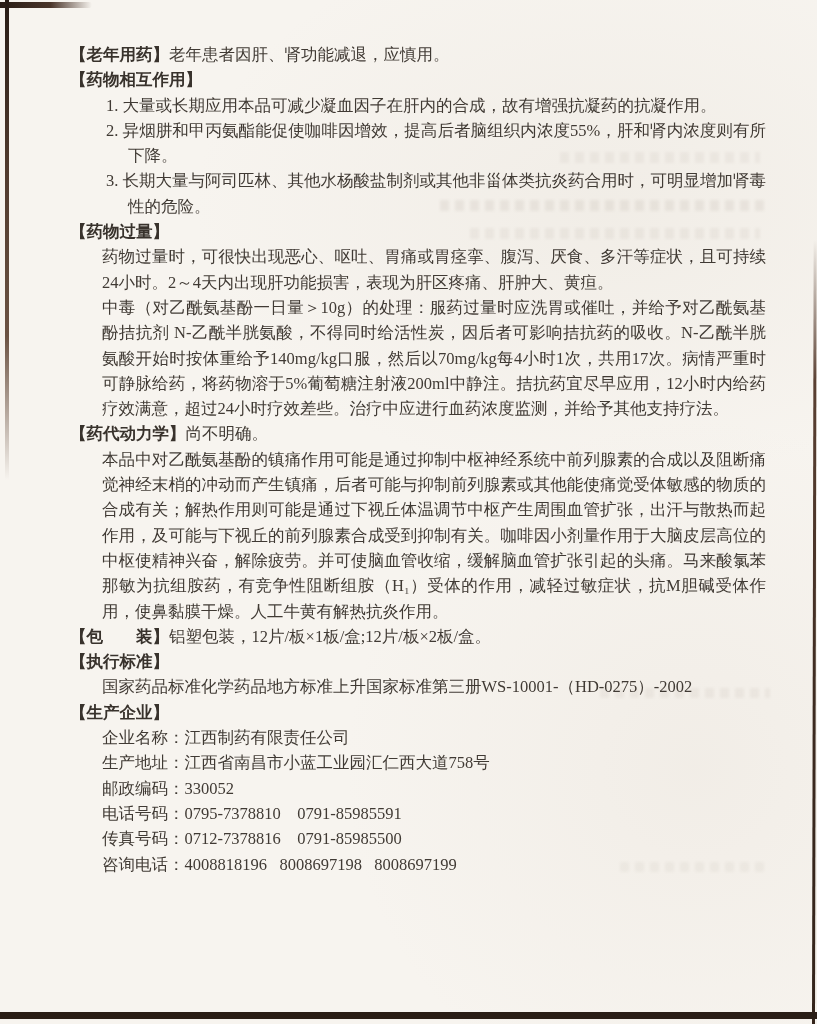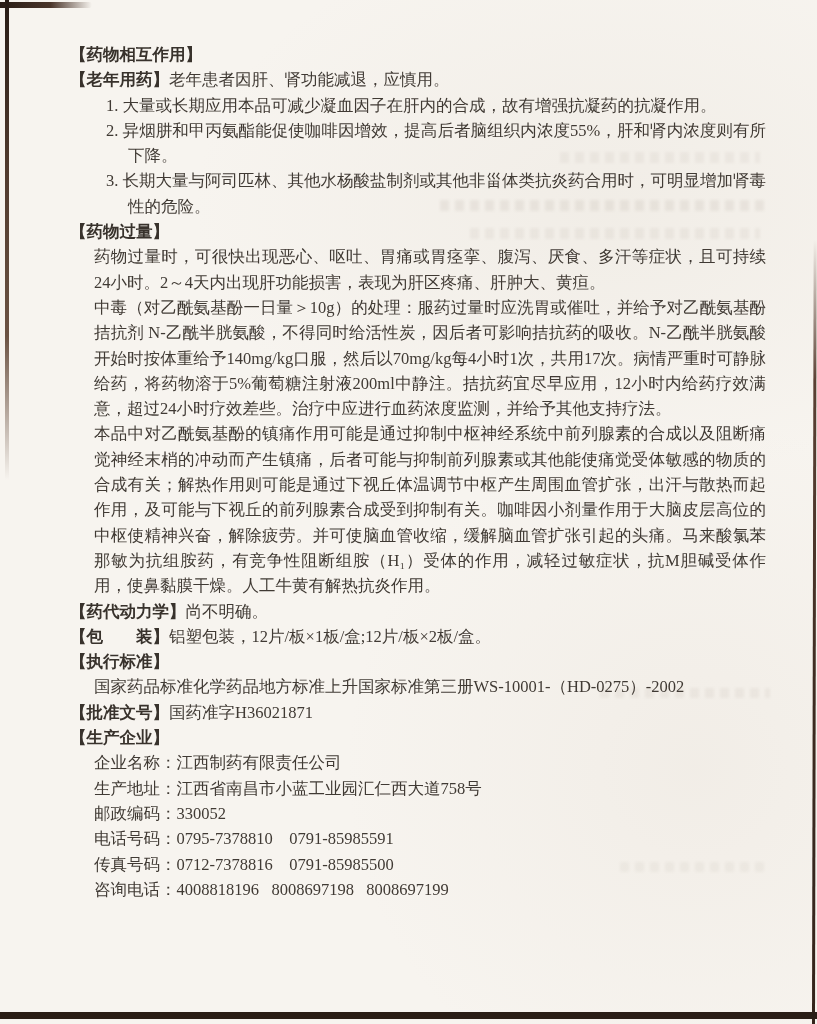--- a/index.html
+++ b/index.html
@@ -62,65 +62,64 @@
     top: 42px;
     width: 696px;
     color: #403a34;
     font-size: 16.5px;
     line-height: 25.3px;
     text-align: justify;
   }
   .line { white-space: pre-wrap; }
   .lbl { font-weight: 700; color: #38322c; }
   .list { margin-left: 36px; padding-left: 22px; text-indent: -22px; }
-  .para { margin-left: 24px; }
+  .para { margin-left: 32px; }
 </style>
 </head>
 <body>
 
 <div class="frame-top-left-h"></div>
 <div class="frame-left-v"></div>
 <div class="frame-right-v"></div>
 <div class="frame-bottom-h"></div>
 
 <div class="ghost g1"></div>
 <div class="ghost g2"></div>
 <div class="ghost g3"></div>
 <div class="ghost g4"></div>
 <div class="ghost g5"></div>
 
 <div class="doc">
 
+  <div class="line"><span class="lbl">【老年用药】</span><span>老年患者因肝、肾功能减退，应慎用。</span></div>
+
   <div class="line"><span class="lbl">【药物相互作用】</span></div>
-
-  <div class="line"><span class="lbl">【老年用药】</span><span>老年患者因肝、肾功能减退，应慎用。</span></div>
 
   <div class="line list"><span>1. 大量或长期应用本品可减少凝血因子在肝内的合成，故有增强抗凝药的抗凝作用。</span></div>
   <div class="line list"><span>2. 异烟肼和甲丙氨酯能促使咖啡因增效，提高后者脑组织内浓度55%，肝和肾内浓度则有所下降。</span></div>
   <div class="line list"><span>3. 长期大量与阿司匹林、其他水杨酸盐制剂或其他非甾体类抗炎药合用时，可明显增加肾毒性的危险。</span></div>
 
   <div class="line"><span class="lbl">【药物过量】</span></div>
 
   <div class="line para"><span>药物过量时，可很快出现恶心、呕吐、胃痛或胃痉挛、腹泻、厌食、多汗等症状，且可持续24小时。2～4天内出现肝功能损害，表现为肝区疼痛、肝肿大、黄疸。</span></div>
   <div class="line para"><span>中毒（对乙酰氨基酚一日量＞10g）的处理：服药过量时应洗胃或催吐，并给予对乙酰氨基酚拮抗剂 N-乙酰半胱氨酸，不得同时给活性炭，因后者可影响拮抗药的吸收。N-乙酰半胱氨酸开始时按体重给予140mg/kg口服，然后以70mg/kg每4小时1次，共用17次。病情严重时可静脉给药，将药物溶于5%葡萄糖注射液200ml中静注。拮抗药宜尽早应用，12小时内给药疗效满意，超过24小时疗效差些。治疗中应进行血药浓度监测，并给予其他支持疗法。</span></div>
 
 
+  <div class="line"><span class="lbl">【药代动力学】</span><span>尚不明确。</span></div>
+
   <div class="line para"><span>本品中对乙酰氨基酚的镇痛作用可能是通过抑制中枢神经系统中前列腺素的合成以及阻断痛觉神经末梢的冲动而产生镇痛，后者可能与抑制前列腺素或其他能使痛觉受体敏感的物质的合成有关；解热作用则可能是通过下视丘体温调节中枢产生周围血管扩张，出汗与散热而起作用，及可能与下视丘的前列腺素合成受到抑制有关。咖啡因小剂量作用于大脑皮层高位的中枢使精神兴奋，解除疲劳。并可使脑血管收缩，缓解脑血管扩张引起的头痛。马来酸氯苯那敏为抗组胺药，有竞争性阻断组胺（H₁）受体的作用，减轻过敏症状，抗M胆碱受体作用，使鼻黏膜干燥。人工牛黄有解热抗炎作用。</span></div>
-
-  <div class="line"><span class="lbl">【药代动力学】</span><span>尚不明确。</span></div>
 
 
   <div class="line"><span class="lbl">【包　　装】</span><span>铝塑包装，12片/板×1板/盒;12片/板×2板/盒。</span></div>
 
 
   <div class="line"><span class="lbl">【执行标准】</span></div>
 
   <div class="line para"><span>国家药品标准化学药品地方标准上升国家标准第三册WS-10001-（HD-0275）-2002</span></div>
 
-  <div class="line"><span class="lbl">【批准文号】</span><span>国药准字H36021871</span></div>
 
   <div class="line"><span class="lbl">【生产企业】</span></div>
 
   <div class="line para"><span>企业名称：江西制药有限责任公司</span></div>
   <div class="line para"><span>生产地址：江西省南昌市小蓝工业园汇仁西大道758号</span></div>
   <div class="line para"><span>邮政编码：330052</span></div>
   <div class="line para"><span>电话号码：0795-7378810    0791-85985591</span></div>
   <div class="line para"><span>传真号码：0712-7378816    0791-85985500</span></div>
   <div class="line para"><span>咨询电话：4008818196   8008697198   8008697199</span></div>
 

